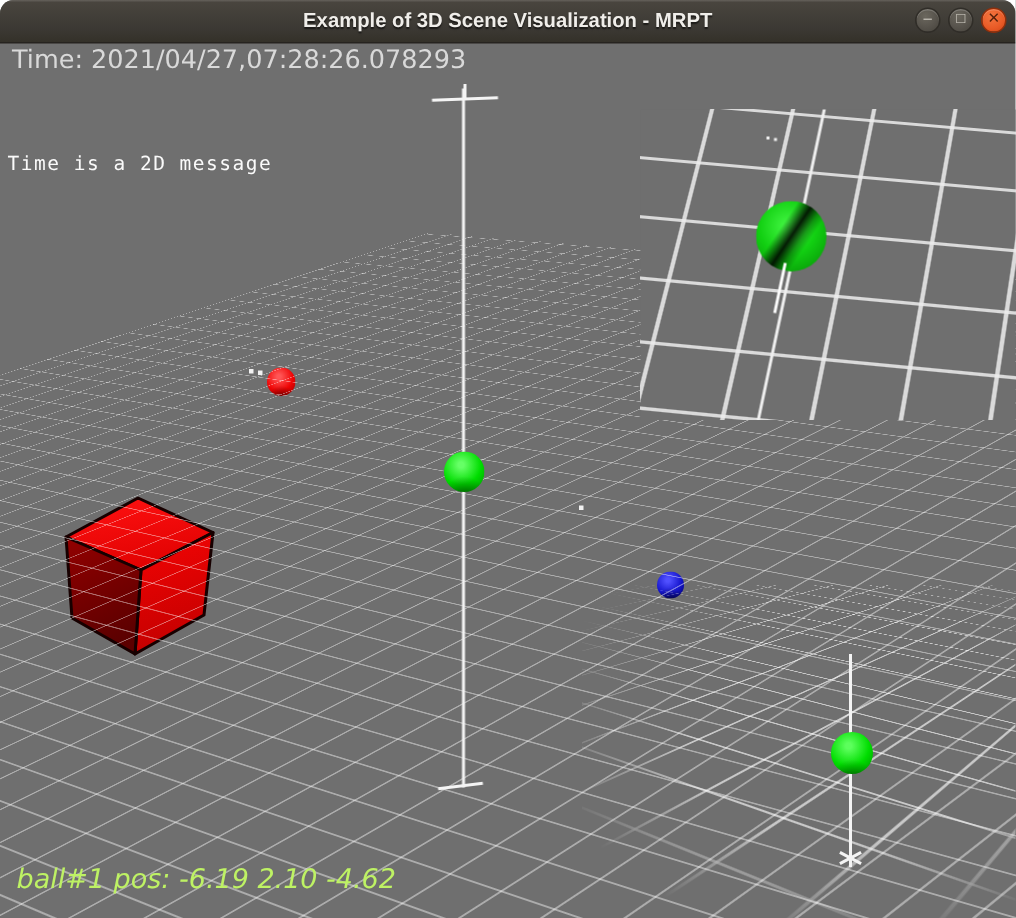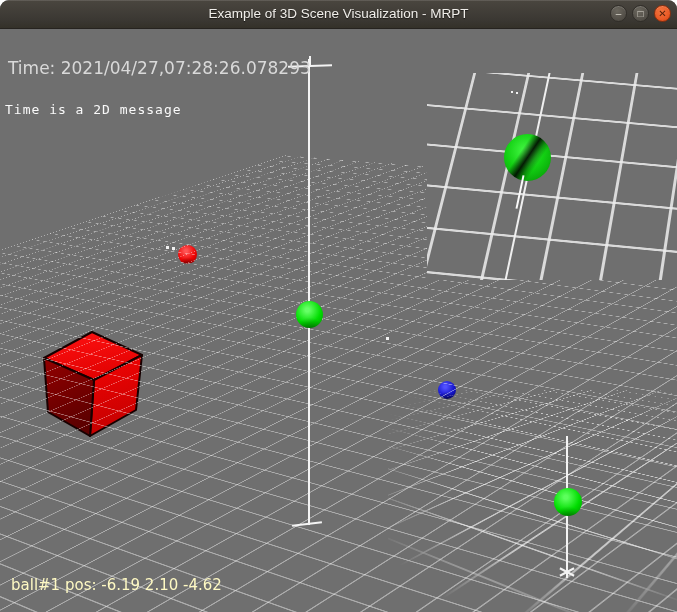--- a/index.html
+++ b/index.html
@@ -12,21 +12,21 @@
   
   .titlebar{
     position:absolute;left:0;top:0;width:100%;height:28px;
     background:linear-gradient(#4a463f,#3b3833 70%,#343129);
     border-bottom:1px solid #26231f;
     box-shadow:inset 0 1px 0 rgba(255,255,255,.12);
     z-index:20;
   }
   .titlebar .title{
     position:absolute;left:0;right:0;top:0;height:28px;line-height:28px;
-    text-align:center;color:#f0eeea;font-size:13.5px;font-weight:normal;
+    text-align:center;color:#f0eeea;font-size:13.5px;font-weight:bold;
     text-shadow:0 1px 1px rgba(0,0,0,.6);
   }
   .controls{position:absolute;right:6px;top:5px;display:flex;gap:5px;}
   .wbtn{
     width:17px;height:17px;border-radius:50%;
     background:radial-gradient(circle at 40% 32%,#6b675e,#55514a 60%,#45423b);
     border:1px solid #302d28;box-sizing:border-box;
     display:flex;align-items:center;justify-content:center;
     color:#d8d4cb;font-size:10px;line-height:1;cursor:default;
     box-shadow:inset 0 1px 0 rgba(255,255,255,.18);
@@ -113,23 +113,23 @@
   .inset-ball{
     position:absolute;left:77px;top:61px;width:47px;height:47px;border-radius:50%;z-index:3;
     background:
       linear-gradient(124deg,rgba(0,0,0,0) 36%,rgba(0,0,0,.88) 50%,rgba(0,0,0,.3) 60%,rgba(0,0,0,0) 68%),
       radial-gradient(circle at 45% 36%,#3df23d 8%,#12d012 48%,#0aa50a 80%,#067c06);
   }
   .inset-line-front{position:absolute;left:92px;top:102px;width:2px;height:34px;background:#fbfbfb;transform:rotate(12deg);z-index:4;}
   .inset .dot{z-index:5;width:2px;height:2px;}
   
   .hud{position:absolute;z-index:8;white-space:pre;}
-  .hud-time{left:8px;top:2px;font-size:17px;color:#d9d9d9;font-family:"DejaVu Sans","Liberation Sans",sans-serif;margin-top:28px;}
+  .hud-time{left:8px;top:2px;font-size:17px;color:#d9d9d9;font-family:"DejaVu Sans","Liberation Sans",sans-serif;}
   .hud-msg{left:5px;top:74px;font-size:13px;color:#fafafa;font-family:"DejaVu Sans Mono","Liberation Mono",monospace;letter-spacing:1px;}
-  .hud-ball{left:11px;top:548px;font-size:15px;color:#fef9c3;font-family:"DejaVu Sans","Liberation Sans",sans-serif;}
+  .hud-ball{left:11px;top:548px;font-size:18px;color:#bef264;font-family:"DejaVu Sans","Liberation Sans",sans-serif;font-style:italic;}
 </style>
 </head>
 <body>
 
 <div class="window">
 
   <div class="titlebar">
     <div class="title">Example of 3D Scene Visualization - MRPT</div>
     <div class="controls">
       <div class="wbtn">

